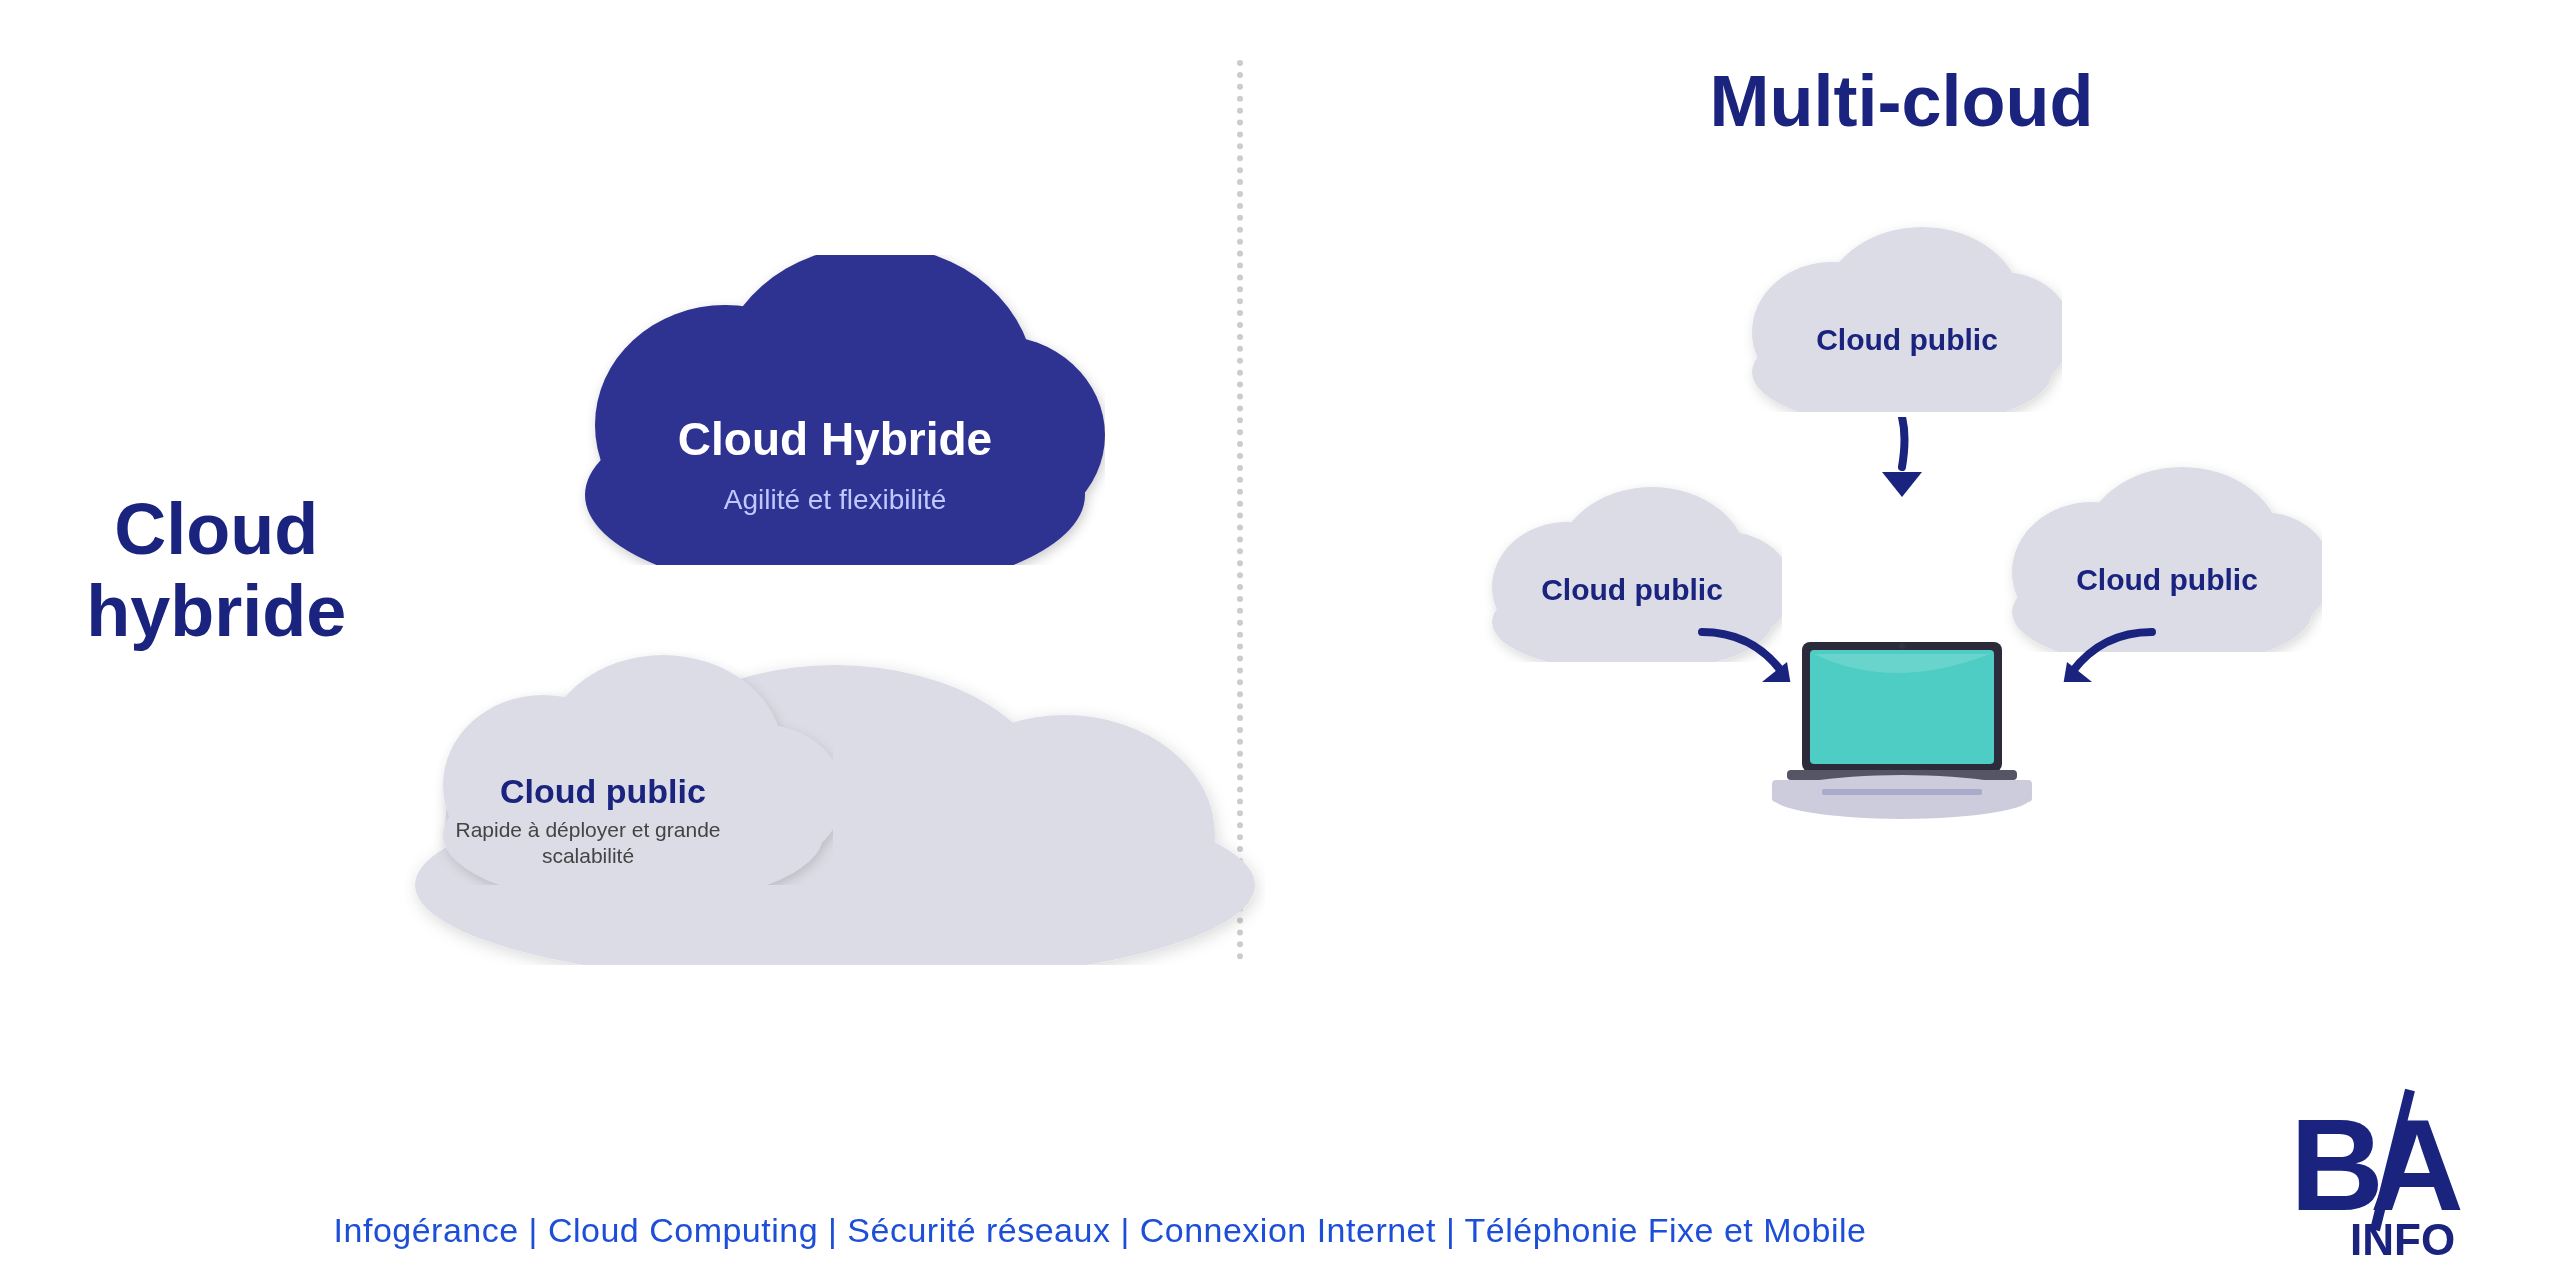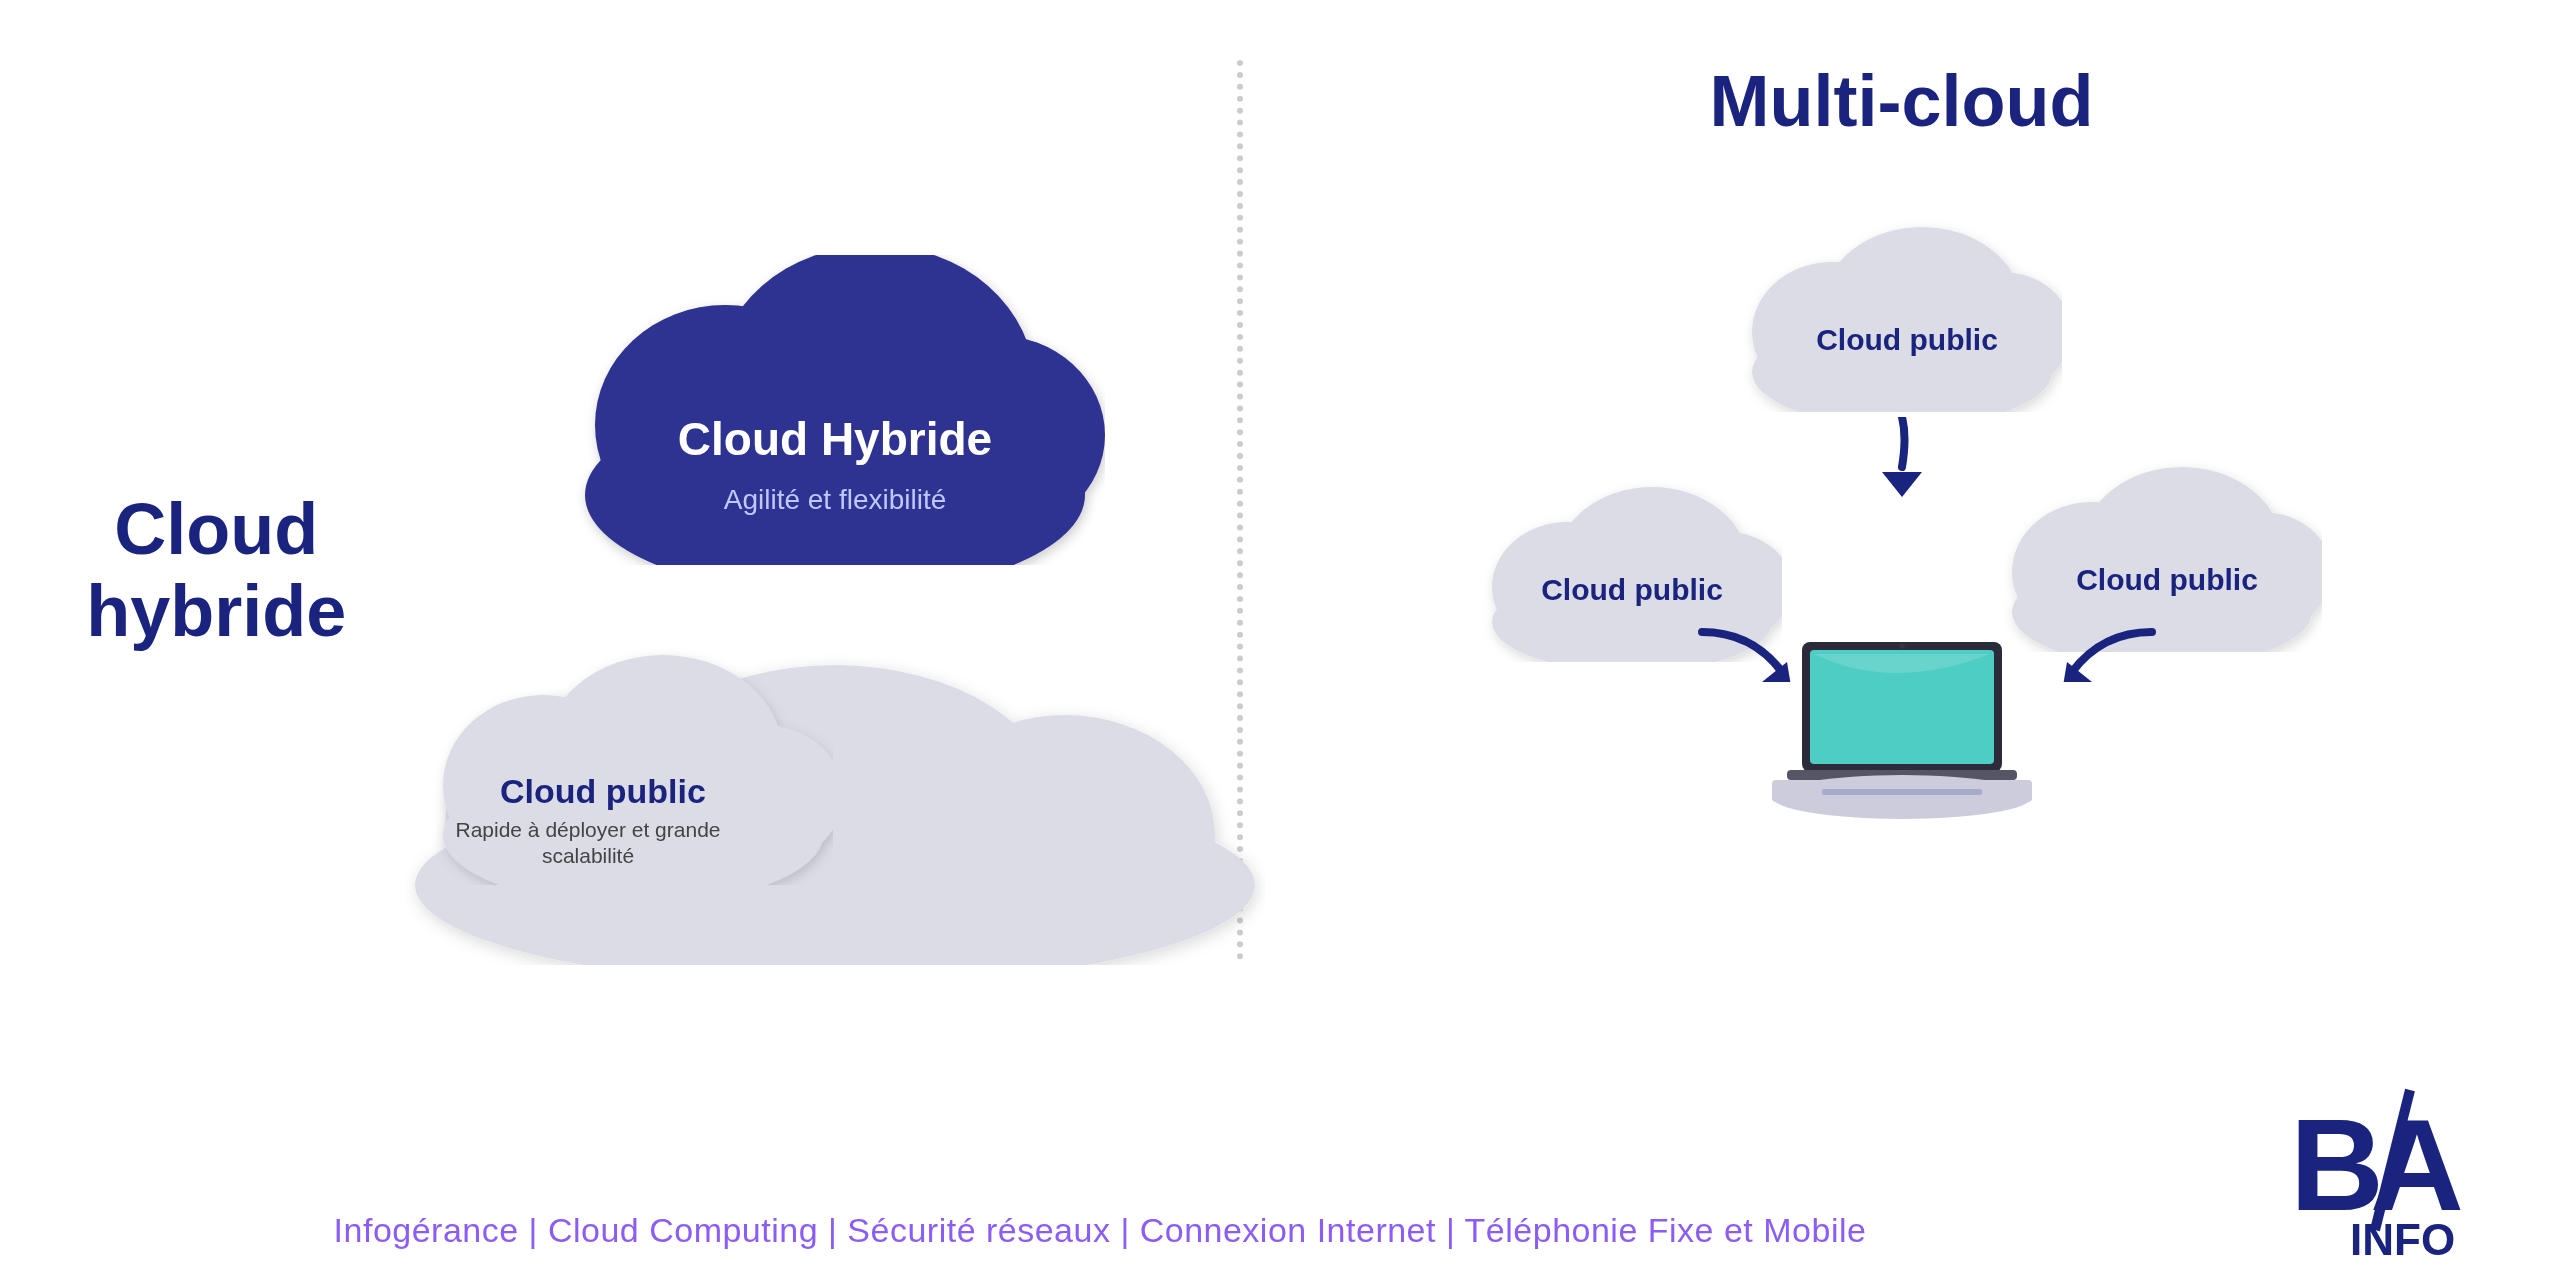--- a/index.html
+++ b/index.html
@@ -204,21 +204,21 @@
       bottom: 0;
       left: 0;
       width: 2200px;
       height: 100px;
       display: flex;
       align-items: center;
       justify-content: center;
     }
     .footer-text {
       font-size: 34px;
-      color: #8b5cf6;
+      color: #1d4ed8;
       text-align: center;
       letter-spacing: 0.5px;
     }
 
     
     .logo-container {
       position: absolute;
       bottom: 10px;
       right: 60px;
       width: 220px;

